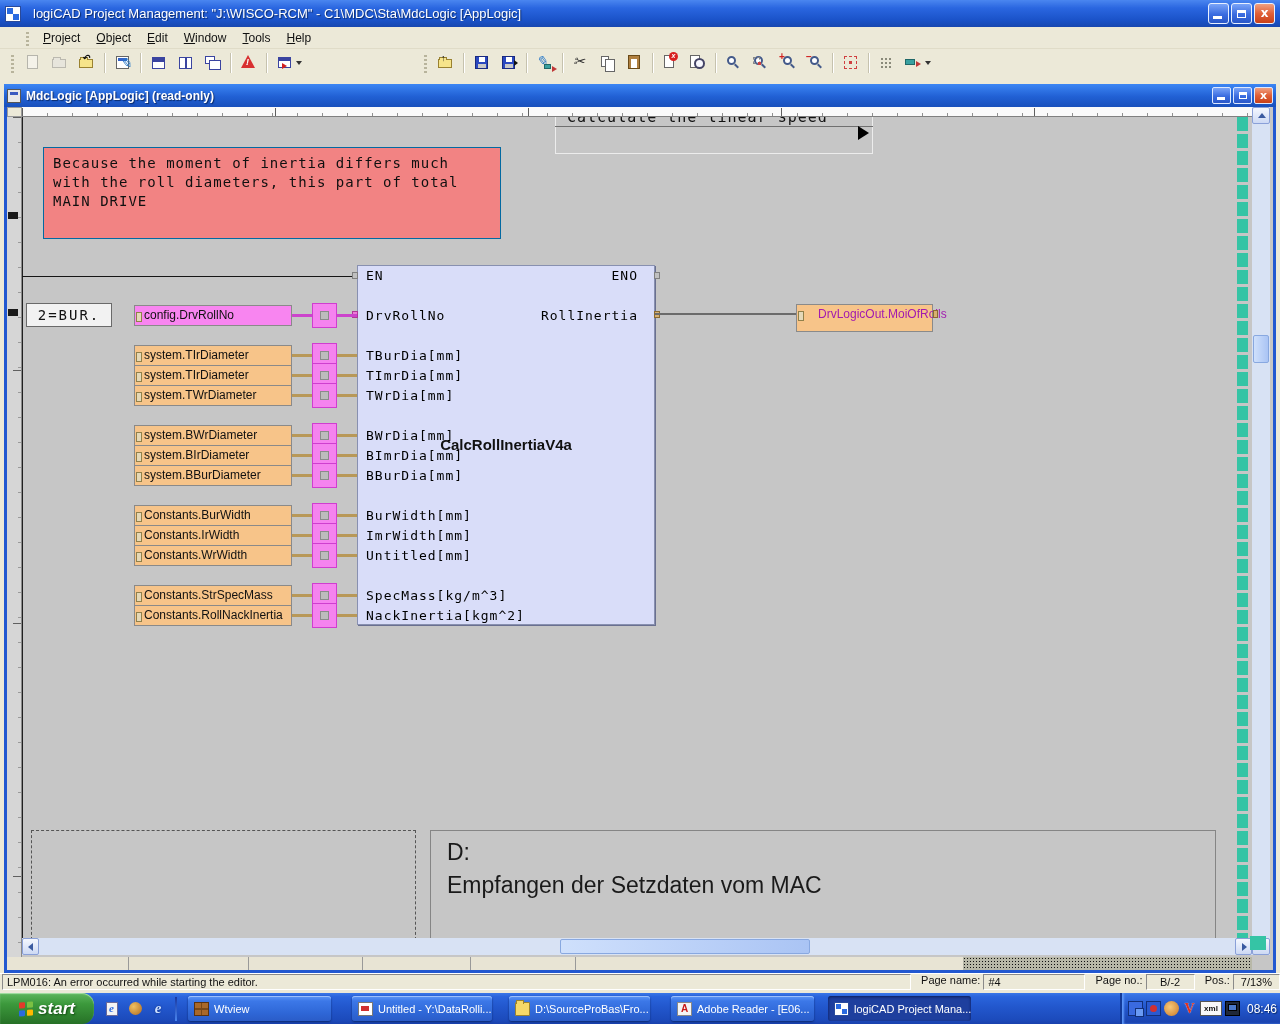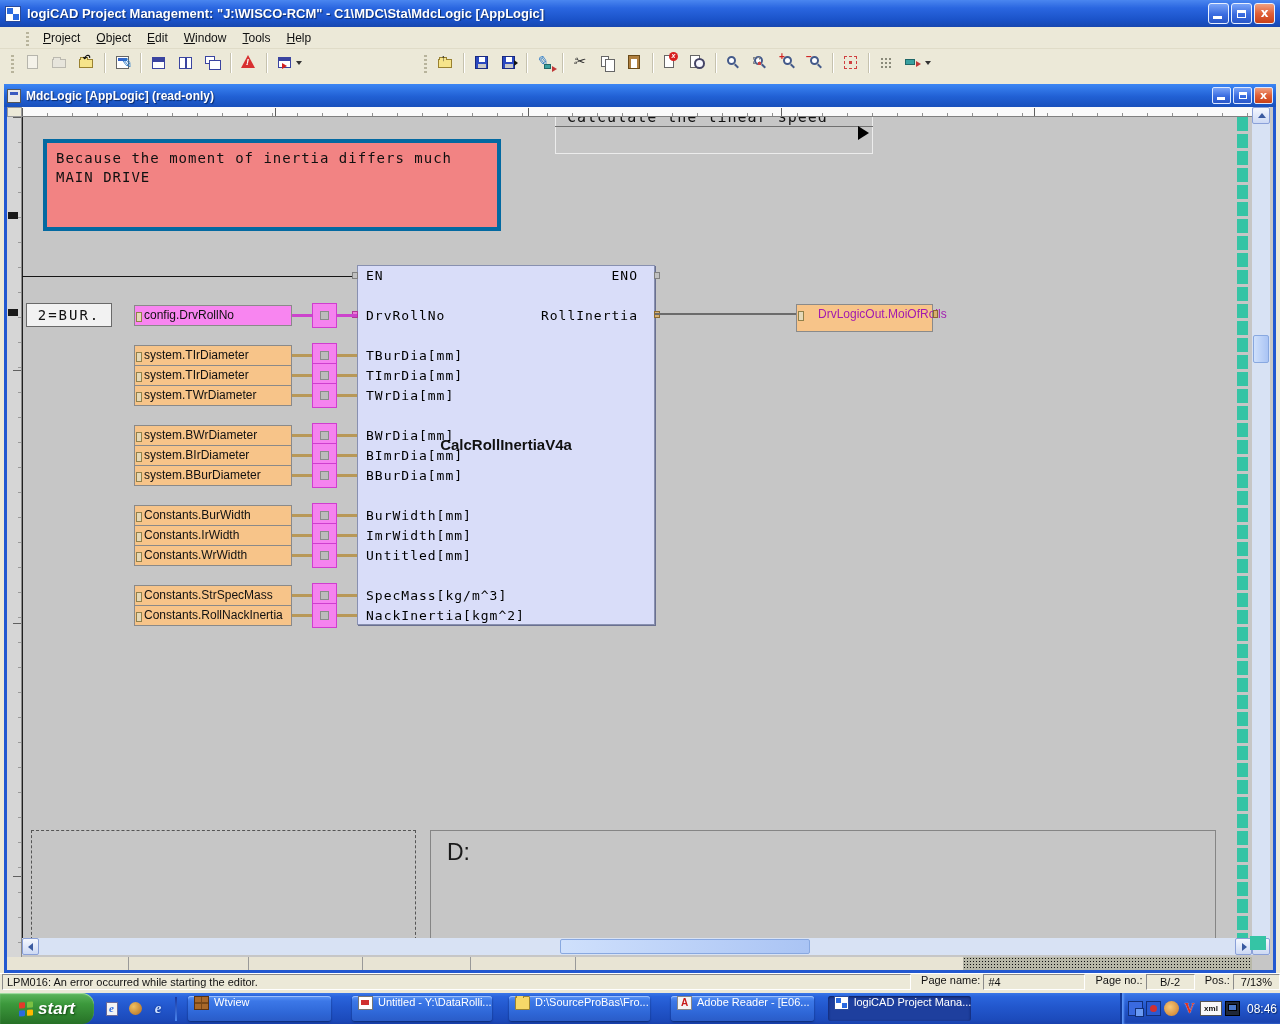--- a/index.html
+++ b/index.html
@@ -1,20 +1,20 @@
 <!DOCTYPE html>
 <html><head>
 <meta charset="utf-8">
 <style>
 *{box-sizing:border-box;margin:0;padding:0}
 html,body{width:1280px;height:1024px}
 body{font-family:"Liberation Sans",sans-serif;background:#ece9d8;position:relative;overflow:hidden;font-size:12px}
 
 #titlebar{left:0;top:0;width:1280px;height:27px;background:linear-gradient(180deg,#4a86f0 0%,#2a66e0 30%,#1a52c8 75%,#1747b0 100%);display:flex;align-items:center;padding:0 5px;color:#fff;position:absolute}
-#titlebar .apptitle{font-weight:bold;font-size:13px;text-shadow:1px 1px 1px #0a2a6a;margin-left:6px;flex:1;white-space:nowrap;overflow:hidden}
+#titlebar .apptitle{font-weight:normal;font-size:13px;text-shadow:1px 1px 1px #0a2a6a;margin-left:12px;flex:1;white-space:nowrap;overflow:hidden}
 .appicon{width:16px;height:16px;background:#fff;border:1px solid #2a4a9a;position:relative}
 .appicon::before{content:"";position:absolute;left:1px;top:1px;width:6px;height:6px;background:#2a6ae0}
 .appicon::after{content:"";position:absolute;right:1px;bottom:1px;width:6px;height:6px;background:#2a6ae0}
 .winbtn{width:21px;height:21px;margin-left:2px;border-radius:3px;border:1px solid #e8f0ff;background:linear-gradient(180deg,#7aa4f8,#3a6ce0 55%,#2a58c8);color:#fff;position:relative;flex:0 0 auto}
 .winbtn.close{background:linear-gradient(180deg,#f0a080,#e06038 50%,#c84018)}
 .g-min{position:absolute;left:4px;bottom:4px;width:9px;height:3px;background:#fff}
 .g-rest{position:absolute;left:5px;top:6px;width:9px;height:8px;border:1px solid #fff;border-top:3px solid #fff}
 .g-x{position:absolute;left:0;top:2px;width:100%;text-align:center;font-weight:bold;font-size:12px;font-family:"DejaVu Sans",sans-serif}
 
 #menubar{left:0;top:27px;width:1280px;height:22px;background:#ece9d8;display:flex;align-items:center;padding-left:26px;position:absolute;border-bottom:1px solid #e0dcc8}
@@ -86,21 +86,21 @@
 .railmark{position:absolute;width:10px;height:7px;background:#1a1a1a}
 
 #canvas{position:absolute;left:22px;top:117px;width:1230px;height:821px;background:#c6c6c6;overflow:hidden}
 #leftrail{position:absolute;left:0;top:0;width:1px;height:821px;background:#202020}
 #tealstrip{position:absolute;left:1215px;top:0;width:11px;height:821px;background:repeating-linear-gradient(180deg,#35c4a5 0 14px,#c6c6c6 14px 17px)}
 .mono{font-family:"DejaVu Sans Mono",monospace}
 #speednote{position:absolute;left:533px;top:-10px;width:318px;height:47px;border:1px solid #ececec}
 #speedline{position:absolute;left:533px;top:9px;width:318px;height:1px;background:#707070}
 #speedtext{position:absolute;left:545px;top:-9px;font-size:15px;letter-spacing:1px;color:#111}
 #speedarrow{position:absolute;left:836px;top:9px;width:0;height:0;border-top:7px solid transparent;border-bottom:7px solid transparent;border-left:11px solid #000}
-#redbox{position:absolute;left:21px;top:22px;width:458px;height:92px;background:#f28383;border:4px solid #0369a1;padding:6px 9px;font-size:14px;line-height:19px;letter-spacing:1px;color:#101010}
+#redbox{position:absolute;left:21px;top:30px;width:458px;height:92px;background:#f28383;border:1px solid #0369a1;padding:6px 9px;font-size:14px;line-height:19px;letter-spacing:1px;color:#101010}
 #burbox{position:absolute;left:4px;top:186px;width:86px;height:24px;background:#f2f2f2;border:1px solid #6a6a6a;font-size:14px;line-height:22px;text-align:center;letter-spacing:2px;color:#111}
 #enwire{position:absolute;left:0;top:159px;width:335px;height:1px;background:#151515}
 
 #fblock{position:absolute;left:335px;top:148px;width:298px;height:360px;background:#d9ddf9;border:1px solid #8890b0;box-shadow:1px 1px 0 #6a7090}
 .pin{position:absolute;left:344px;font-size:13px;line-height:17px;letter-spacing:1px;color:#000}
 .pinR{position:absolute;left:335px;width:290px;text-align:right;padding-right:9px;font-size:13px;line-height:17px;letter-spacing:1px;color:#000}
 #fbtitle{position:absolute;left:335px;top:319px;width:298px;text-align:center;font-size:15px;font-weight:bold;color:#111}
 .stubL{position:absolute;left:330px;width:6px;height:7px;background:#d8b070;border:1px solid #8a6a30}
 .stubR{position:absolute;left:632px;width:6px;height:7px;background:#d8b070;border:1px solid #8a6a30}
 .stub-gray{background:#c0c0c0;border-color:#808080}
@@ -153,21 +153,21 @@
 .xpflag b{position:absolute;width:6px;height:6px;border-radius:1px}
 .xpflag .f1{left:0;top:0;background:#e23a2a}.xpflag .f2{right:0;top:0;background:#7bc043}
 .xpflag .f3{left:0;bottom:0;background:#2a6ae0}.xpflag .f4{right:0;bottom:0;background:#ffb900}
 #quicklaunch{display:flex;align-items:center;margin-left:8px}
 .qlicon{width:20px;height:20px;margin-right:3px;display:flex;align-items:center;justify-content:center;color:#fff}
 .qe{font-family:"Liberation Serif",serif;font-style:italic;font-weight:bold;font-size:15px;color:#cfe2ff;text-shadow:0 0 2px #0a2a7a}
 .qdoc{width:12px;height:14px;background:#f4f4f4;border:1px solid #6a6a9a;position:relative}
 .qdoc::after{content:"e";position:absolute;left:2px;top:-1px;font-family:"Liberation Serif",serif;font-style:italic;font-weight:bold;font-size:11px;color:#2a6ae0}
 .qmedia{width:13px;height:13px;border-radius:50%;background:radial-gradient(circle at 35% 35%,#f0c060,#b06a20)}
 .tbsep{width:2px;height:24px;margin:0 4px;background:linear-gradient(180deg,#1838a0,#4a86f0)}
-.task{position:absolute;top:996px;height:25px;border-radius:3px;background:linear-gradient(180deg,#5e97f6 0%,#3c78e8 20%,#2e66d6 70%,#2a5cc8);box-shadow:inset 0 1px 0 #9cc0fc,0 1px 2px #0c2a70;color:#fff;font-size:11px;display:flex;align-items:flex-start;padding:0 6px;white-space:nowrap;overflow:hidden}
+.task{position:absolute;top:996px;height:25px;border-radius:3px;background:linear-gradient(180deg,#5e97f6 0%,#3c78e8 20%,#2e66d6 70%,#2a5cc8);box-shadow:inset 0 1px 0 #9cc0fc,0 1px 2px #0c2a70;color:#fff;font-size:11px;display:flex;align-items:center;padding:0 6px;white-space:nowrap;overflow:hidden}
 .task.active{background:#1e3f9e;box-shadow:inset 0 1px 3px #0a1c58}
 .ticon{width:15px;height:14px;margin-right:5px;flex:0 0 auto;position:relative}
 .t-wt{background:#a8682a;border:1px solid #5a3210;background-image:linear-gradient(0deg,transparent 45%,#784818 45%,#784818 55%,transparent 55%),linear-gradient(90deg,transparent 45%,#784818 45%,#784818 55%,transparent 55%)}
 .t-doc{background:#fff;border:1px solid #777}
 .t-doc::after{content:"";position:absolute;left:2px;top:3px;width:8px;height:5px;background:#d03030}
 .t-folder{background:#f6d868;border:1px solid #9a8230;border-radius:1px}
 .t-folder::before{content:"";position:absolute;left:0;top:-3px;width:6px;height:3px;background:#f6d868;border:1px solid #9a8230;border-bottom:none}
 .t-adobe{background:#f4f4f4;border:1px solid #888}
 .t-adobe::after{content:"A";position:absolute;left:3px;top:0;color:#c81818;font-weight:bold;font-size:10px}
 .t-logi{background:#fff;border:1px solid #2a4a9a}
@@ -388,20 +388,21 @@
   <div id="leftrail"></div>
   <div id="tealstrip"></div>
 
   <div id="speednote"></div>
   <div id="speedline"></div>
   <div id="speedtext" class="mono">Calculate the linear speed</div>
   <div id="speedarrow"></div>
 
   <div id="redbox" class="mono">
     <div>Because the moment of inertia differs much</div>
+    <div>with the roll diameters, this part of total</div>
     <div>MAIN DRIVE</div>
   </div>
 
   <div id="enwire"></div>
   <div id="burbox" class="mono">2=BUR.</div>
 
   <div id="fblock"></div>
   <div class="pin mono" style="top:150px">EN</div>
   <div class="pinR mono" style="top:150px">ENO</div>
   <div class="pinR mono" style="top:190px">RollInertia</div>
@@ -522,20 +523,21 @@
     <div class="wireR"></div>
   </div>
 
   <div id="outwire"></div>
   <div id="outlabel">DrvLogicOut.MoiOfRolls</div>
   <div id="outstub"></div>
 
   <div id="dashbox"></div>
   <div id="dbox">
     <div class="l1">D:</div>
+    <div class="l2">Empfangen der Setzdaten vom MAC</div>
   </div>
 </div>
 
 <div class="sb" style="left:1252px;top:107px;width:18px;height:848px"></div>
 <div class="sbtn a-up" style="left:1252px;top:107px">
     <i></i>
   </div>
 <div class="thumb" style="left:1253px;top:335px;width:16px;height:28px"></div>
 <div class="sbtn a-dn" style="left:1252px;top:938px">
     <i></i>

